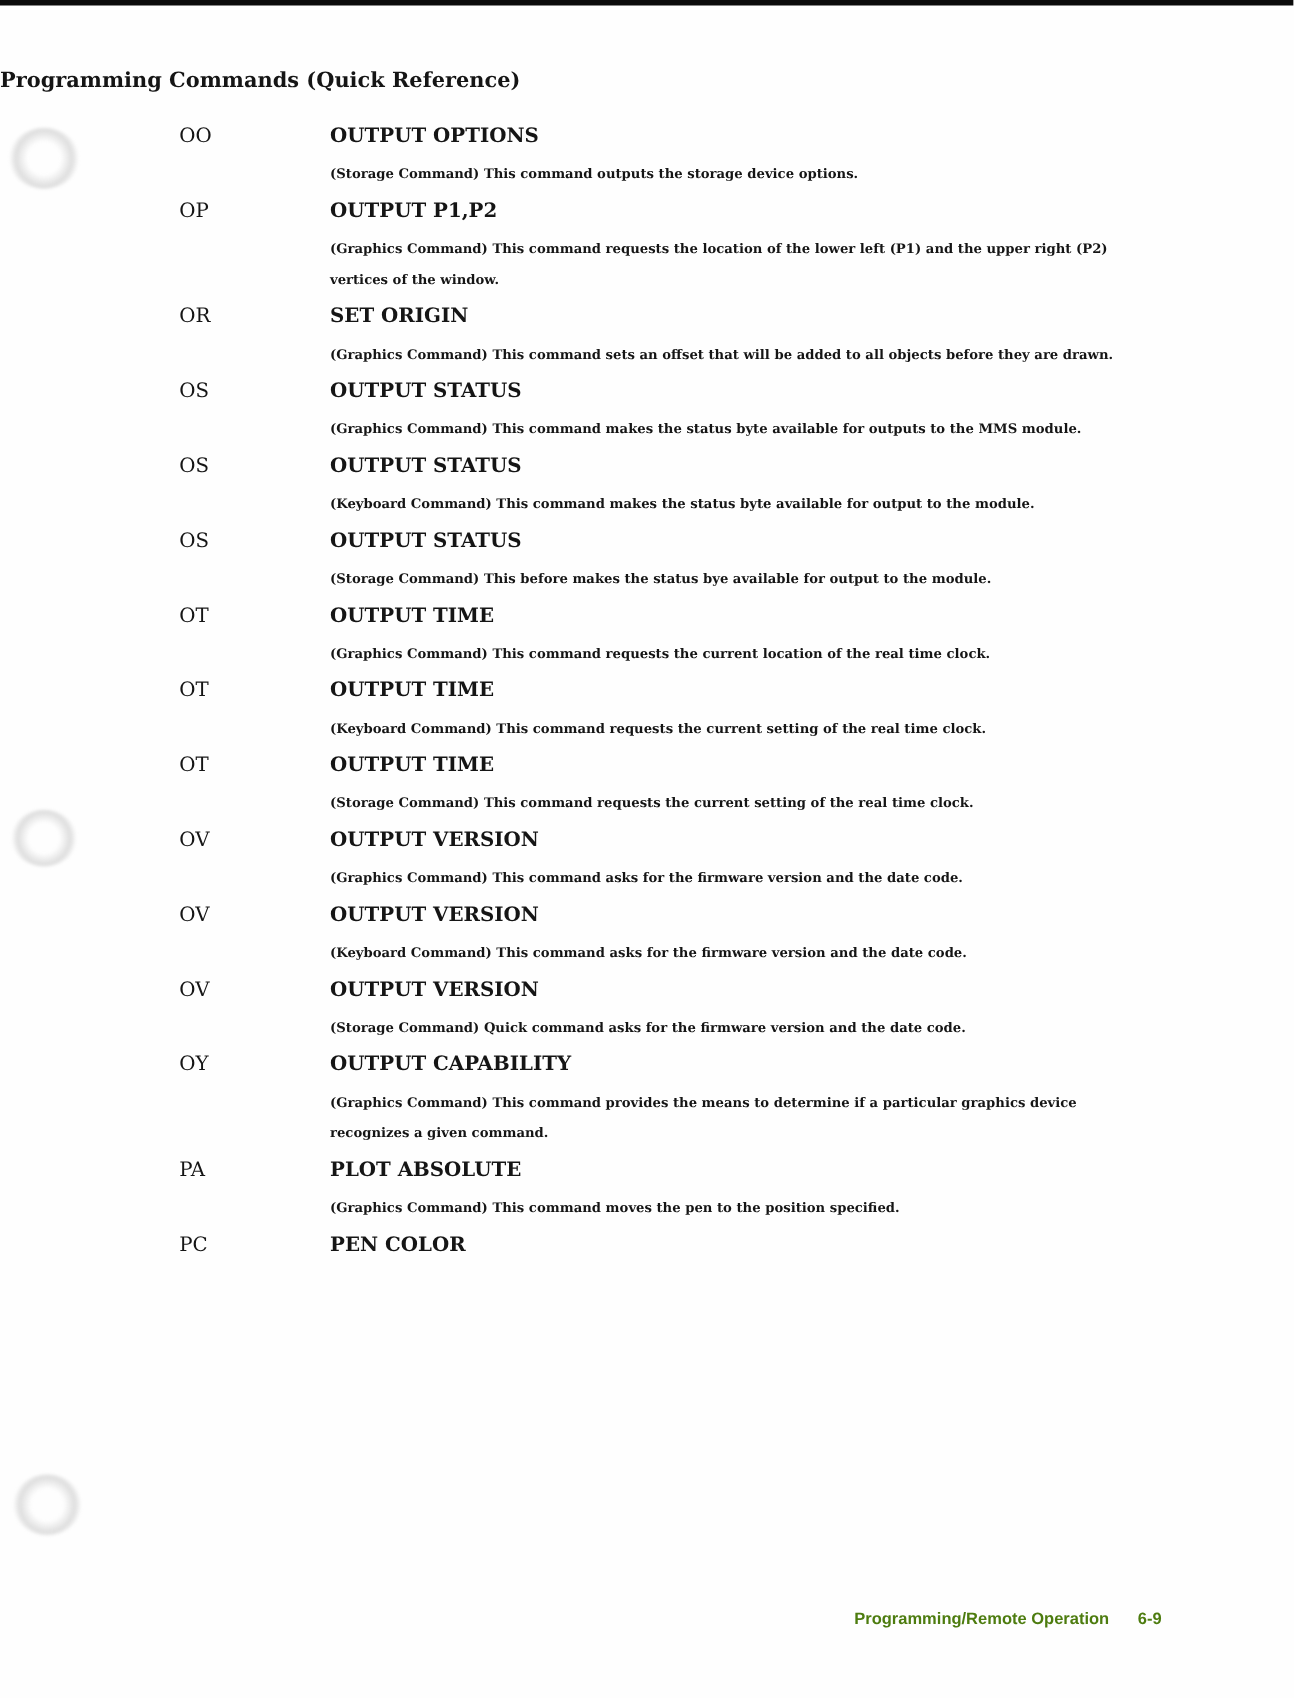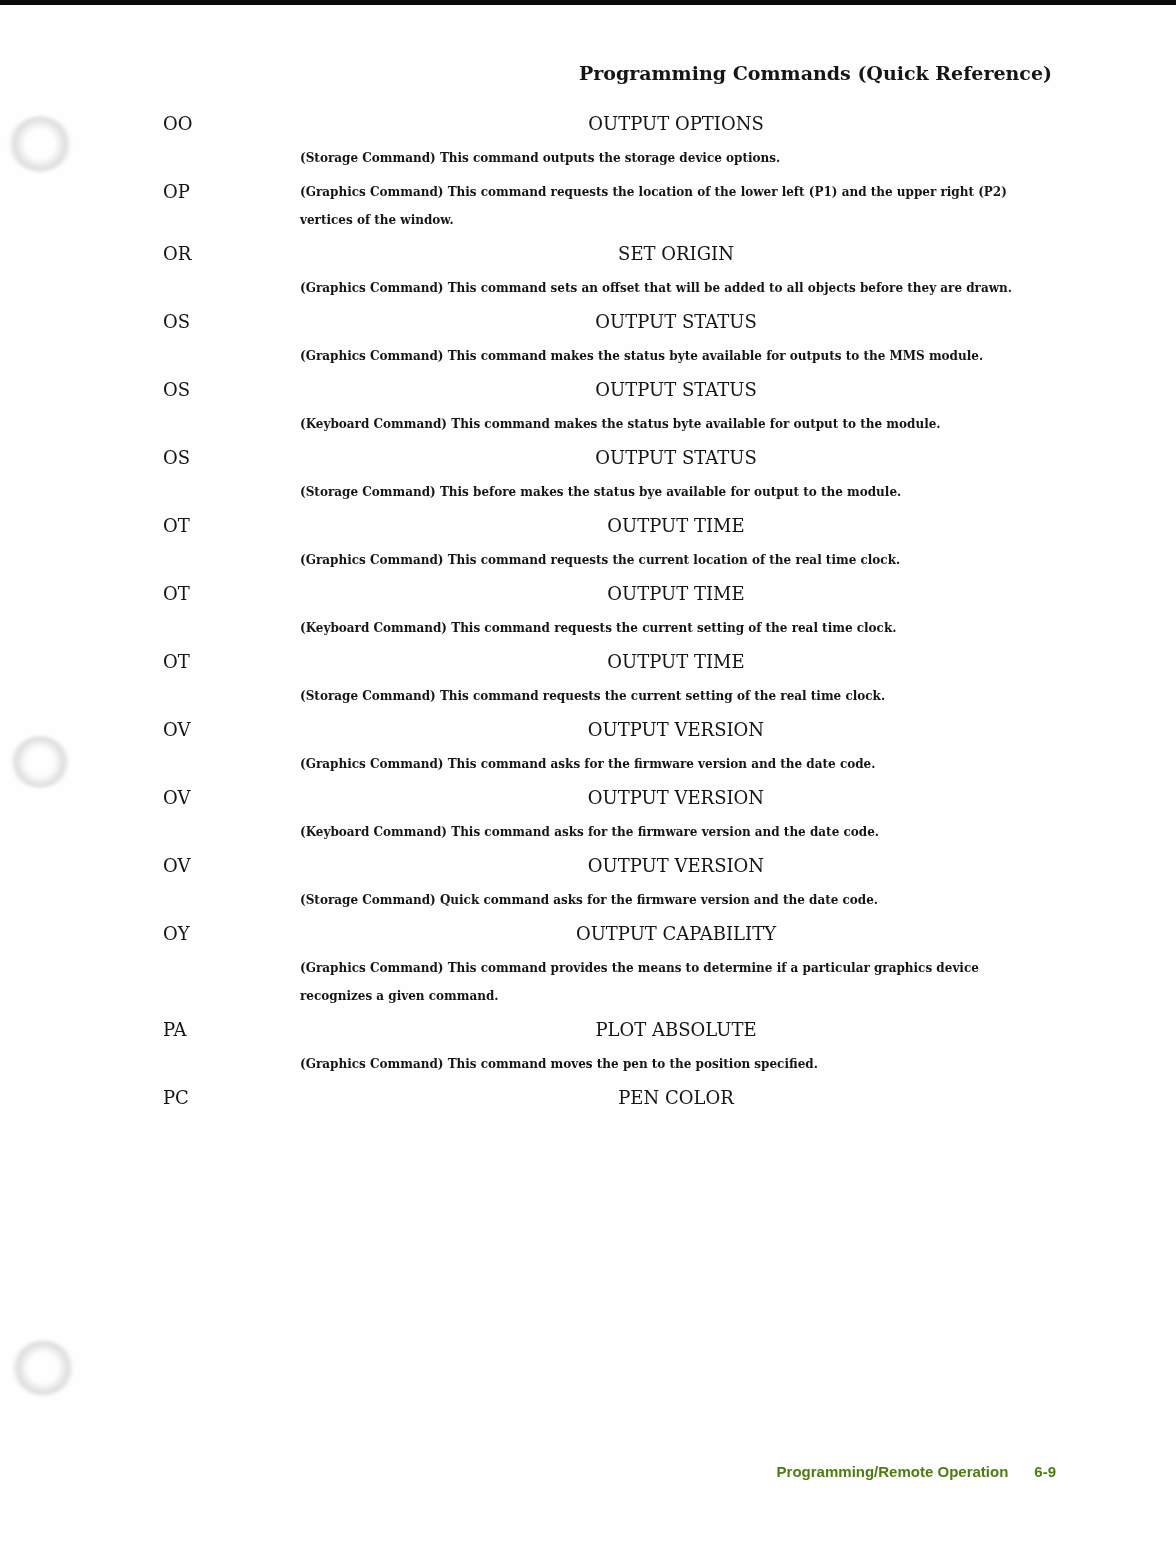--- a/index.html
+++ b/index.html
@@ -17,33 +17,32 @@
   }
   .page {
     position: absolute; top: 0; left: 0; right: 0; bottom: 0;
     padding: 60px 124px 0 0;
     box-sizing: border-box;
   }
   .header {
     font-weight: bold;
     font-size: 19px;
     line-height: 26px;
-    text-align: right;
+    text-align: left;
     margin-bottom: 24px;
   }
   .entry { position: relative; padding-left: 300px; }
   .code {
     position: absolute; left: 163px; top: 0;
     font-size: 18px; line-height: 28px;
   }
   .title {
-    font-weight: normal;
+    font-weight: bold;
     font-size: 18px; line-height: 28px;
     margin: 0 0 6px 0;
-    text-align: center;
   }
   .desc {
     font-size: 12px; line-height: 28px;
     margin: 0 11px 6px 0;
     max-width: 775px;
     font-weight: bold;
   }
   .footer {
     position: absolute; right: 120px; bottom: 64px;
     font-family: "Liberation Sans", sans-serif;
@@ -73,20 +72,21 @@
 <div class="page">
   <div class="header">Programming Commands (Quick Reference)</div>
   <div class="entries" id="entries">
       <div class="entry">
         <div class="code">OO</div>
         <div class="title">OUTPUT OPTIONS</div>
         <div class="desc">(Storage Command) This command outputs the storage device options.</div>
       </div>
       <div class="entry">
         <div class="code">OP</div>
+        <div class="title">OUTPUT P1,P2</div>
         <div class="desc">(Graphics Command) This command requests the location of the lower left (P1) and the upper right (P2) vertices of the window.</div>
       </div>
       <div class="entry">
         <div class="code">OR</div>
         <div class="title">SET ORIGIN</div>
         <div class="desc">(Graphics Command) This command sets an offset that will be added to all objects before they are drawn.</div>
       </div>
       <div class="entry">
         <div class="code">OS</div>
         <div class="title">OUTPUT STATUS</div>

